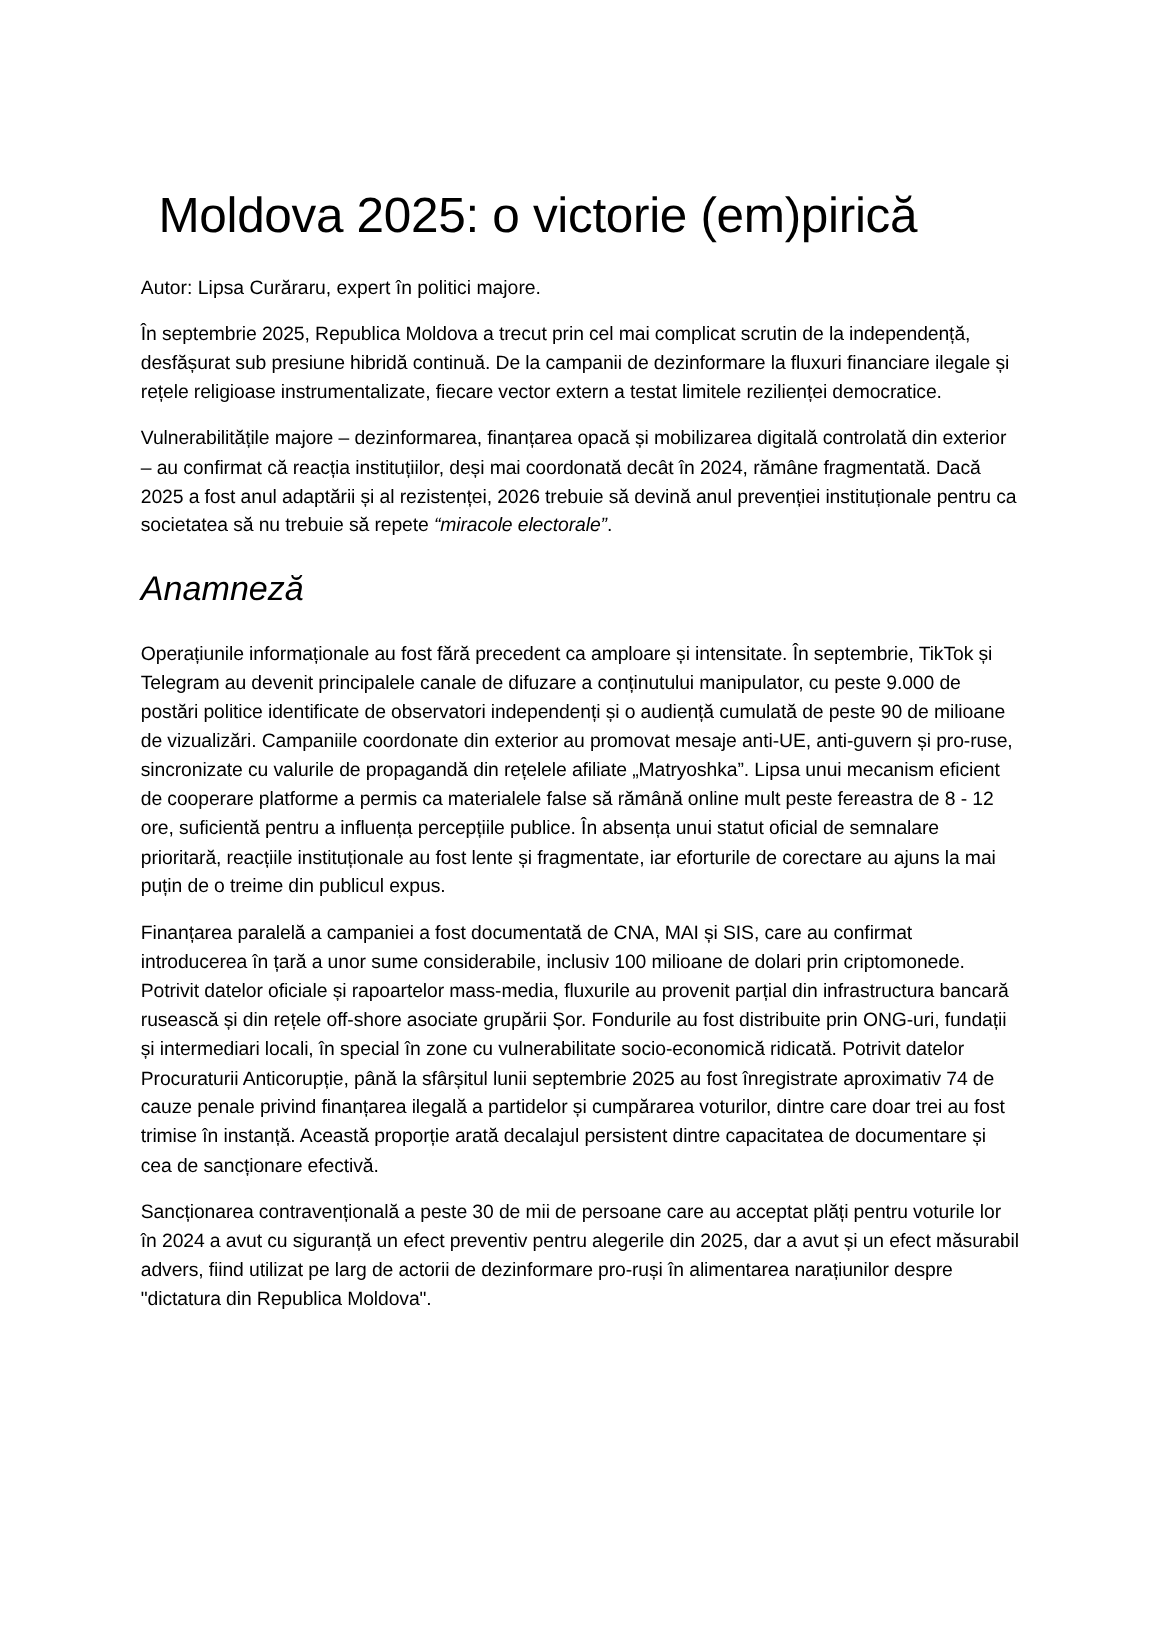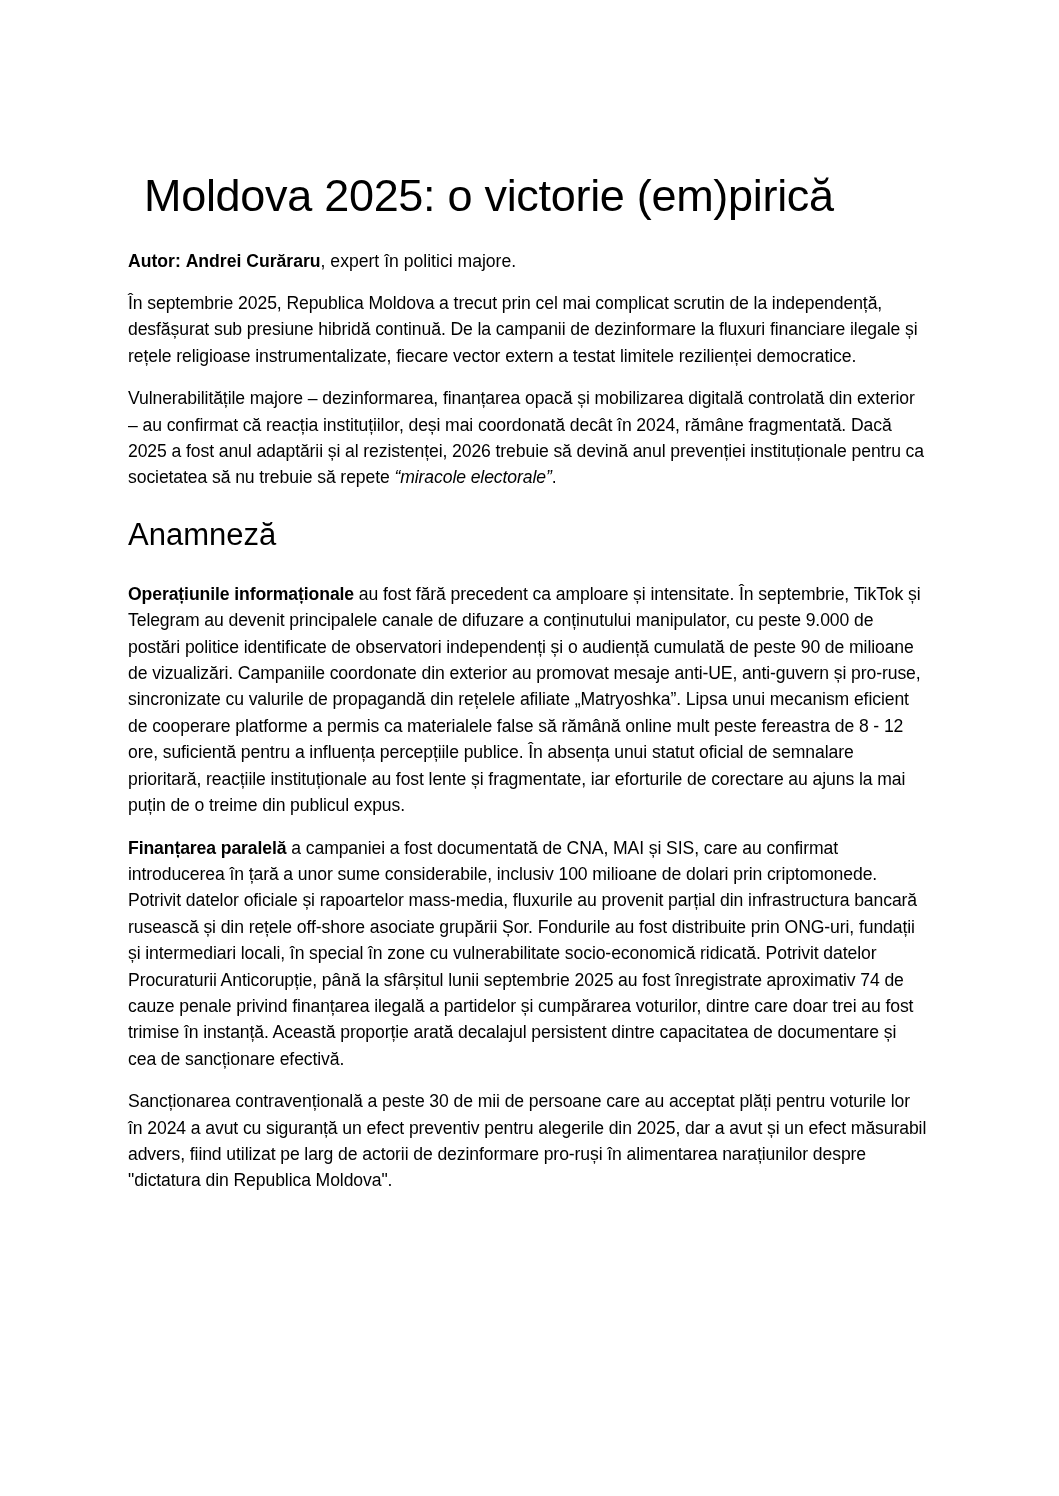--- a/index.html
+++ b/index.html
@@ -37,33 +37,34 @@
       font-size: 17.6px;
       line-height: 26.4px;
       margin: 0 0 16px 0;
       letter-spacing: -0.1px;
     }
     .h2 {
       font-size: 31px;
       font-weight: normal;
       line-height: 40px;
       margin: 24px 0 26px 0;
+      font-style: italic;
     }
-    b { font-weight: bold; }
+    b { font-weight: normal; }
     i { font-style: italic; }
   </style>
 </head>
 <body>
 
 <div class="page">
   <h1 class="title">Moldova 2025: o victorie (em)pirică</h1>
 
   <p class="author">
     <b>Autor:</b>
-    <b>Andrei Curăraru</b><span>, expert în politici majore.</span>
+    <b>Lipsa Curăraru</b><span>, expert în politici majore.</span>
   </p>
 
   <p class="body">În septembrie 2025, Republica Moldova a trecut prin cel mai complicat scrutin de la independență, desfășurat sub presiune hibridă continuă. De la campanii de dezinformare la fluxuri financiare ilegale și rețele religioase instrumentalizate, fiecare vector extern a testat limitele rezilienței democratice.</p>
 
   <p class="body"><span>Vulnerabilitățile majore – dezinformarea, finanțarea opacă și mobilizarea digitală controlată din exterior – au confirmat că reacția instituțiilor, deși mai coordonată decât în 2024, rămâne fragmentată. Dacă 2025 a fost anul adaptării și al rezistenței, 2026 trebuie să devină anul prevenției instituționale pentru ca societatea să nu trebuie să repete </span><i>“miracole electorale”</i><span>.</span></p>
 
   <h2 class="h2">Anamneză</h2>
 
   <p class="body"><b>Operațiunile informaționale</b><span> au fost fără precedent ca amploare și intensitate. În septembrie, TikTok și Telegram au devenit principalele canale de difuzare a conținutului manipulator, cu peste 9.000 de postări politice identificate de observatori independenți și o audiență cumulată de peste 90 de milioane de vizualizări. Campaniile coordonate din exterior au promovat mesaje anti-UE, anti-guvern și pro-ruse, sincronizate cu valurile de propagandă din rețelele afiliate „Matryoshka”. Lipsa unui mecanism eficient de  cooperare platforme a permis ca materialele false să rămână online mult peste fereastra de 8 - 12 ore, suficientă pentru a influența percepțiile publice. În absența unui statut oficial de semnalare prioritară, reacțiile instituționale au fost lente și fragmentate, iar eforturile de corectare au ajuns la mai puțin de o treime din publicul expus.</span></p>
 

